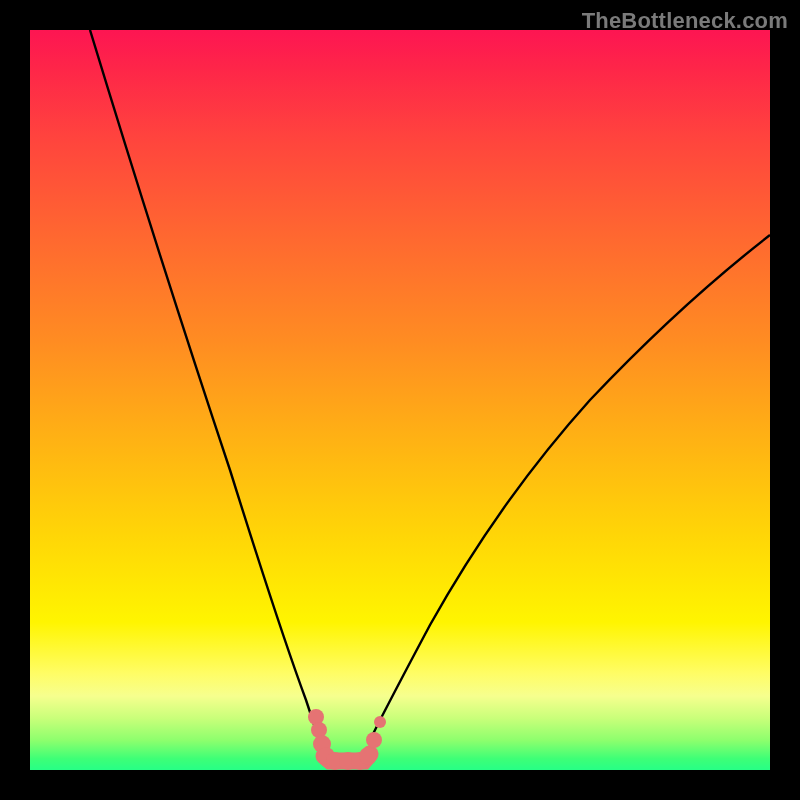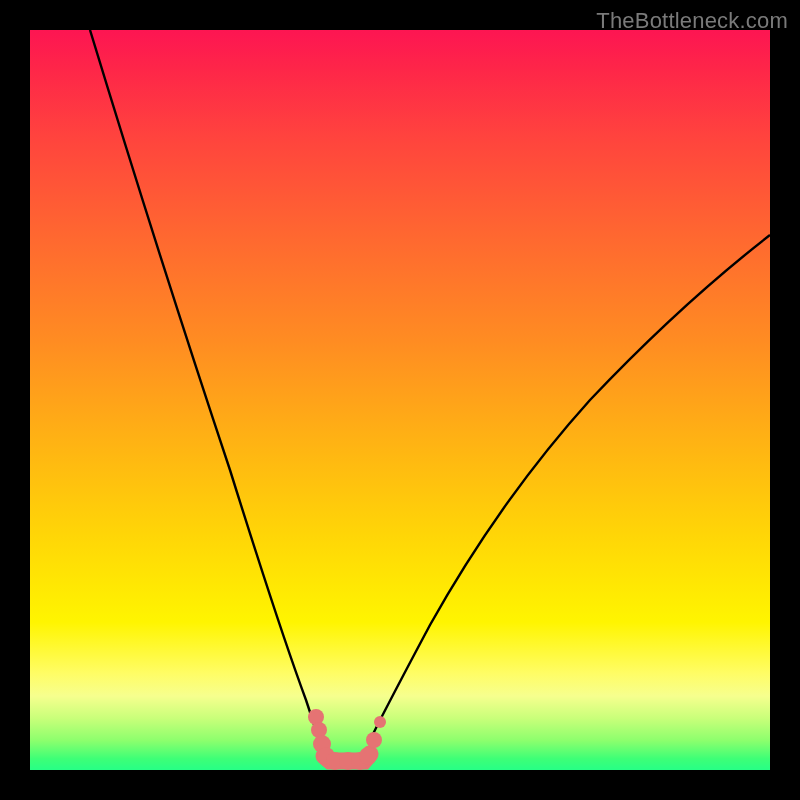--- a/index.html
+++ b/index.html
@@ -41,21 +41,21 @@
       #3dff77 98.5%,
       #27ff86 100%
     );
   }
   .watermark {
     position: absolute;
     top: 8px;
     right: 12px;
     color: #7a7a7a;
     font-size: 22px;
-    font-weight: 400;
+    font-weight: 700;
     letter-spacing: 0.2px;
     user-select: none;
   }
   svg.curves {
     position: absolute;
     left: 0;
     top: 0;
     width: 740px;
     height: 740px;
   }

